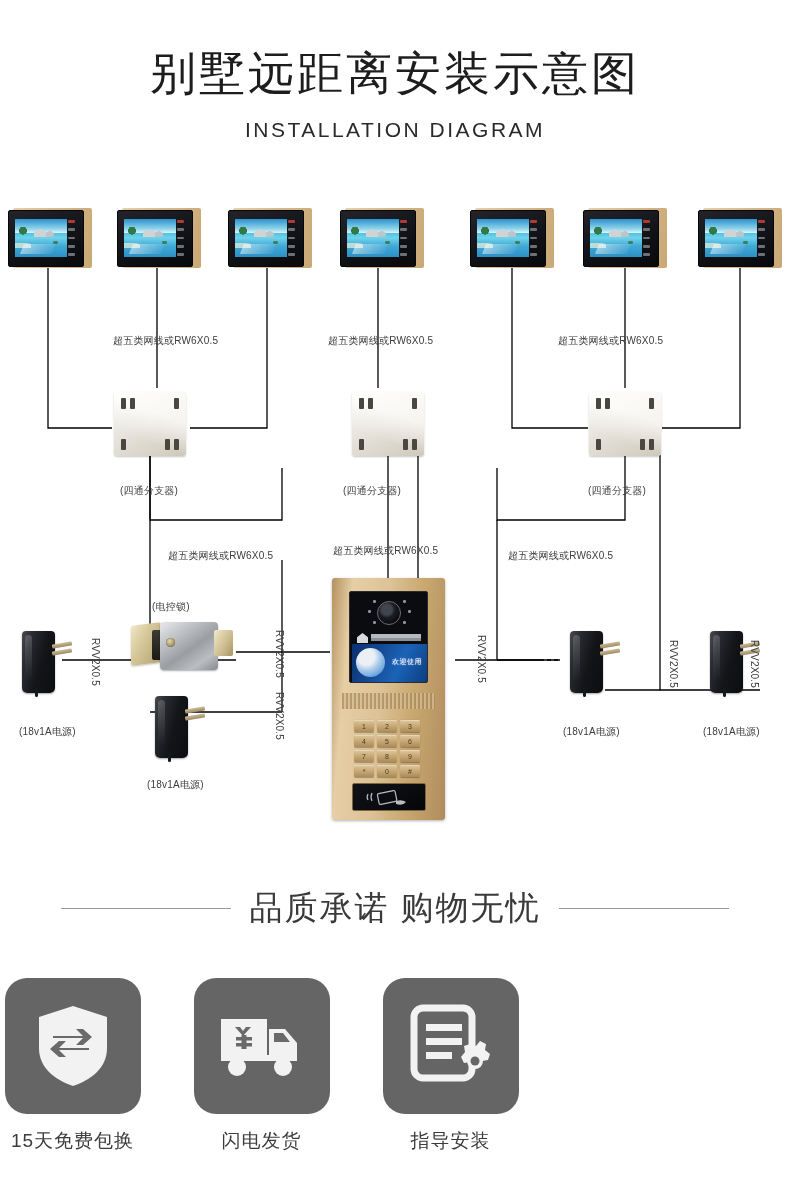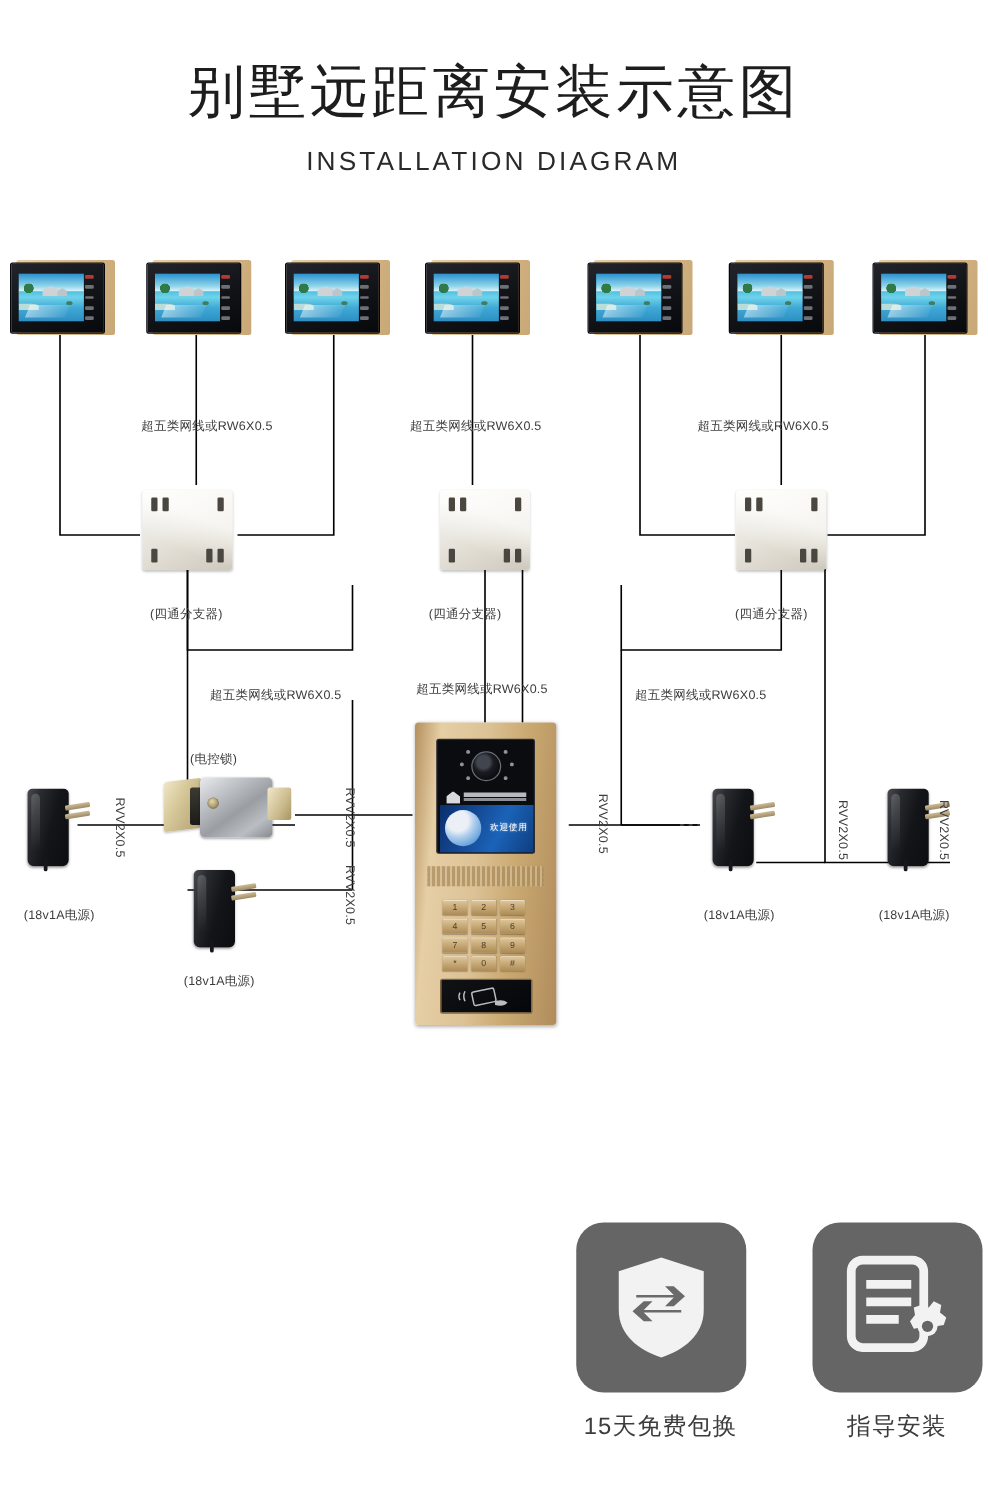--- a/index.html
+++ b/index.html
@@ -355,21 +355,21 @@
   }
   #promo-head .rule {
     width: 170px; height: 1px; background: #9a9a9a;
   }
   #promo-head .ptxt {
     font-size: 33px; color: #3a3a3a; letter-spacing: 2px; white-space: nowrap;
   }
   #features {
     position: absolute; left: 0; top: 978px;
     width: 790px;
-    display: flex; justify-content: flex-end; gap: 44px;
+    display: flex; justify-content: flex-start; gap: 44px;
   }
   .feature { width: 145px; text-align: center; }
   .feat-tile {
     width: 136px; height: 136px;
     margin: 0 auto;
     background: #656565;
     border-radius: 22px;
     position: relative;
   }
   .feat-tile svg { position: absolute; left: 50%; top: 50%; transform: translate(-50%,-50%); }
@@ -730,37 +730,61 @@
 
     <div class="lbl-v" style="left:101px; top:638px;">RVV2X0.5</div>
     <div class="lbl-v" style="left:285px; top:630px;">RVV2X0.5</div>
     <div class="lbl-v" style="left:285px; top:692px;">RVV2X0.5</div>
     <div class="lbl-v" style="left:487px; top:635px;">RVV2X0.5</div>
     <div class="lbl-v" style="left:679px; top:640px;">RVV2X0.5</div>
     <div class="lbl-v" style="left:760px; top:640px;">RVV2X0.5</div>
 
   </div>
 
+  <div id="promo-head">
+    <span class="rule"></span>
+    <span class="ptxt">品质承诺 购物无忧</span>
+    <span class="rule"></span>
+  </div>
 
   <div id="features">
 
     <div class="feature">
       <div class="feat-tile">
         <svg width="80" height="88" viewBox="0 0 80 88">
           <path d="M40 4 L74 15 L74 46 C74 66 58 78 40 84 C22 78 6 66 6 46 L6 15 Z" fill="#f2f2f2"></path>
           <g fill="#6a6a6a">
             <path d="M22 36 h30 l-7 -7 h7 l9 8 -9 8 h-7 l7 -7 h-30 z" transform="translate(-2,-2)"></path>
             <path d="M58 50 h-30 l7 7 h-7 l-9 -8 9 -8 h7 l-7 7 h30 z" transform="translate(-2,-2)"></path>
           </g>
         </svg>
       </div>
       <div class="feat-label">15天免费包换</div>
     </div>
 
 
+    <div class="feature">
+      <div class="feat-tile">
+        <svg width="90" height="70" viewBox="0 0 90 70">
+          <rect x="4" y="8" width="46" height="36" fill="#f2f2f2"></rect>
+          <path d="M52 18 h16 l12 14 v12 h-28 z" fill="#f2f2f2"></path>
+          <path d="M57 22 h9 l7 9 h-16 z" fill="#6a6a6a"></path>
+          <rect x="4" y="44" width="76" height="6" fill="#f2f2f2"></rect>
+          <circle cx="20" cy="56" r="9" fill="#f2f2f2"></circle>
+          <circle cx="66" cy="56" r="9" fill="#f2f2f2"></circle>
+          <g fill="#6a6a6a">
+            <path d="M18 16 l8 9 8 -9 h-5 l-3 4 -3 -4 z"></path>
+            <rect x="19" y="26" width="16" height="3.5"></rect>
+            <rect x="19" y="32" width="16" height="3.5"></rect>
+            <rect x="24.5" y="24" width="5" height="14"></rect>
+          </g>
+        </svg>
+      </div>
+      <div class="feat-label">闪电发货</div>
+    </div>
 
     <div class="feature">
       <div class="feat-tile">
         <svg width="86" height="84" viewBox="0 0 86 84">
           <rect x="6" y="4" width="58" height="70" rx="9" fill="none" stroke="#f2f2f2" stroke-width="7"></rect>
           <g fill="#f2f2f2">
             <rect x="18" y="20" width="36" height="7"></rect>
             <rect x="18" y="34" width="36" height="7"></rect>
             <rect x="18" y="48" width="26" height="7"></rect>
           </g>

